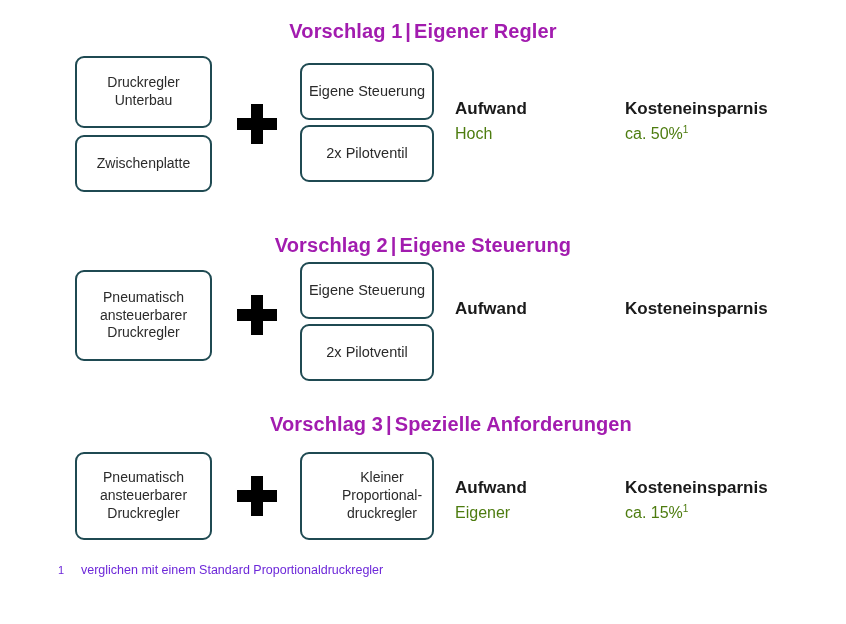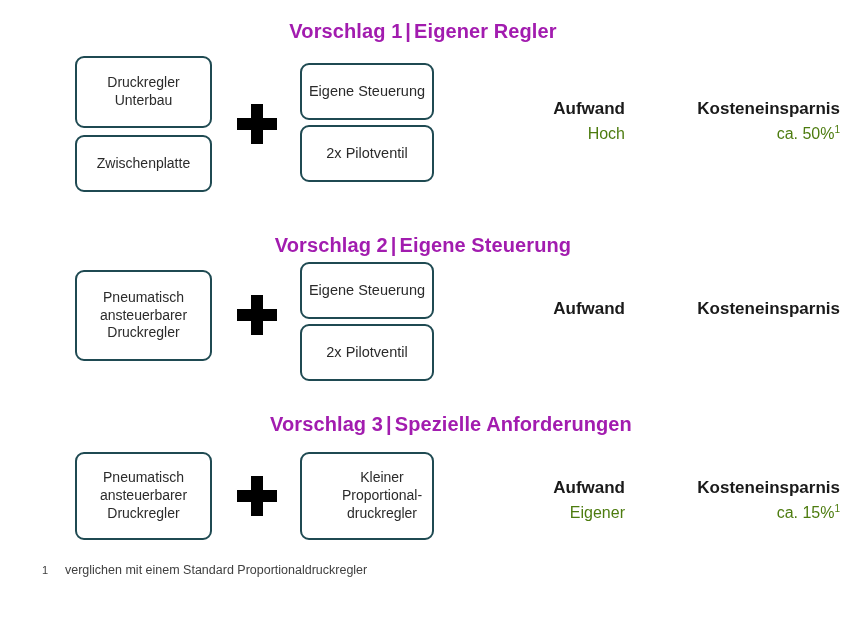--- a/index.html
+++ b/index.html
@@ -79,21 +79,21 @@
   .plus::after {
     top: 0;
     left: 14px;
     width: 12px;
     height: 40px;
   }
 
   
   .metric {
     position: absolute;
-    text-align: right;
+    text-align: left;
     white-space: nowrap;
   }
   .metric .metric-label {
     display: block;
     font-size: 17px;
     font-weight: bold;
     color: #1a1a1a;
     line-height: 1.5;
   }
   .metric .metric-value {
@@ -105,24 +105,24 @@
   }
   .metric .metric-value sup {
     font-size: 10px;
     vertical-align: super;
     line-height: 0;
   }
 
   
   .footnote {
     position: absolute;
-    left: 42px;
+    left: 58px;
     top: 563px;
     font-size: 12.5px;
-    color: #404040;
+    color: #6d28d9;
     white-space: nowrap;
   }
   .footnote .fn-marker {
     display: inline-block;
     min-width: 10px;
     font-size: 11px;
     margin-right: 13px;
   }
 </style>
 </head>

